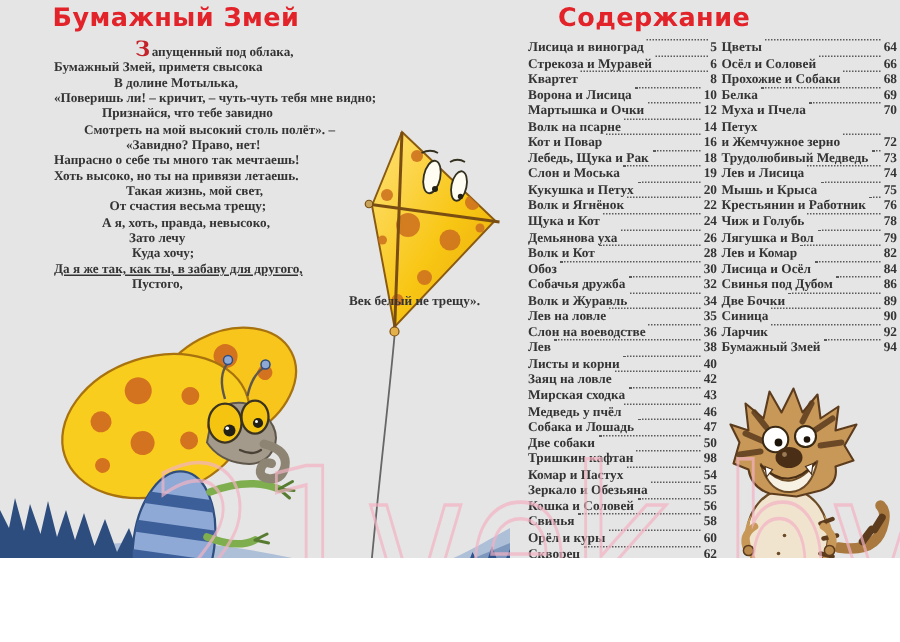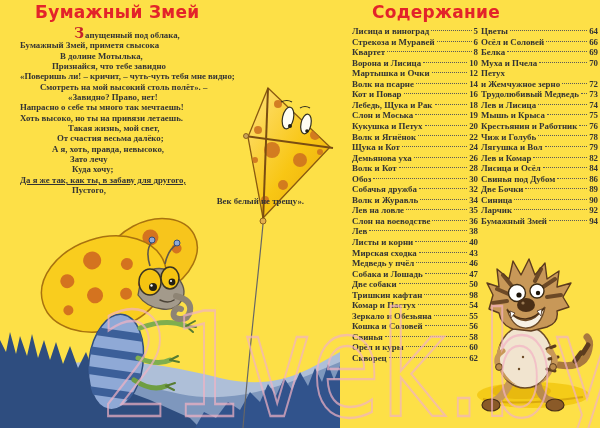--- a/index.html
+++ b/index.html
@@ -1,32 +1,32 @@
 <!DOCTYPE html>
 <html><head>
 <meta charset="utf-8">
 <style>
   html,body{margin:0;padding:0;background:#ffffff;}
-  .spread{position:relative;width:600px;height:428px;background:#fde047;overflow:hidden;
+  .spread{position:relative;width:600px;height:372px;background:#e5e5e5;overflow:hidden;
           font-family:"Liberation Serif", serif;}
   .page-title{position:absolute;margin:0;font-family:"DejaVu Sans", sans-serif;
           font-weight:700;font-size:17px;color:#e3232a;letter-spacing:.3px;top:2px;}
   .title-left{left:35px;}
   .title-right{left:372px;}
   
-  .poem{position:absolute;left:19px;top:28px;width:285px;z-index:2;}
+  .poem{position:absolute;left:35px;top:28px;width:285px;z-index:2;}
   .poem-line{font-size:8.8px;line-height:10.35px;height:10.35px;font-weight:700;
           color:#343434;white-space:nowrap;}
   .dropcap{font-family:"DejaVu Serif", serif;font-size:14px;color:#c5232a;
           font-weight:700;margin-right:1px;}
   
   .toc-col{position:absolute;top:26px;z-index:2;}
   .toc-col1{left:352px;width:126px;}
   .toc-col2{left:481px;width:117px;}
-  .toc-row{display:flex;align-items:center;height:10.55px;font-size:8.9px;
+  .toc-row{display:flex;align-items:flex-start;height:10.55px;font-size:8.9px;
           line-height:10.4px;font-weight:700;color:#343434;}
   .toc-title{white-space:nowrap;}
   .dots{flex:1;border-bottom:1.2px dotted #5a5a5a;margin:0 2px 1.5px 2px;min-width:4px;}
   .toc-page{white-space:nowrap;}
   .toc-row.nopage .dots{border-bottom:none;}
   
   .art-left{position:absolute;left:0;top:0;z-index:1;}
   .art-cat{position:absolute;left:463px;top:253px;z-index:1;}
   .watermark{position:absolute;left:0;top:0;z-index:3;pointer-events:none;}
 </style>
@@ -201,35 +201,35 @@
   <h1 class="page-title title-left">Бумажный Змей</h1>
 
   <div class="poem">
 
       <div class="poem-line" style="padding-left: 55px;"><span class="dropcap">З</span><span class="ptext">апущенный под облака,</span></div>
 
       <div class="poem-line" style="padding-left: 0px;"><span class="dropcap"></span><span class="ptext">Бумажный Змей, приметя свысока</span></div>
 
       <div class="poem-line" style="padding-left: 40px; font-family: Liberation Serif, serif;"><span class="dropcap"></span><span class="ptext">В долине Мотылька,</span></div>
 
+      <div class="poem-line" style="padding-left: 0px;"><span class="dropcap"></span><span class="ptext">«Поверишь ли! – кричит, – чуть-чуть тебя мне видно;</span></div>
+
       <div class="poem-line" style="padding-left: 32px;"><span class="dropcap"></span><span class="ptext">Признайся, что тебе завидно</span></div>
 
-      <div class="poem-line" style="padding-left: 0px;"><span class="dropcap"></span><span class="ptext">«Поверишь ли! – кричит, – чуть-чуть тебя мне видно;</span></div>
-
       <div class="poem-line" style="padding-left: 20px;"><span class="dropcap"></span><span class="ptext">Смотреть на мой высокий столь полёт». –</span></div>
 
       <div class="poem-line" style="padding-left: 48px;"><span class="dropcap"></span><span class="ptext">«Завидно? Право, нет!</span></div>
 
       <div class="poem-line" style="padding-left: 0px;"><span class="dropcap"></span><span class="ptext">Напрасно о себе ты много так мечтаешь!</span></div>
 
       <div class="poem-line" style="padding-left: 0px;"><span class="dropcap"></span><span class="ptext">Хоть высоко, но ты на привязи летаешь.</span></div>
 
       <div class="poem-line" style="padding-left: 48px;"><span class="dropcap"></span><span class="ptext">Такая жизнь, мой свет,</span></div>
 
-      <div class="poem-line" style="padding-left: 37px;"><span class="dropcap"></span><span class="ptext">От счастия весьма далёко;</span></div>
+      <div class="poem-line" style="padding-left: 37px;"><span class="dropcap"></span><span class="ptext">От счастия весьма трещу;</span></div>
 
       <div class="poem-line" style="padding-left: 32px;"><span class="dropcap"></span><span class="ptext">А я, хоть, правда, невысоко,</span></div>
 
       <div class="poem-line" style="padding-left: 50px;"><span class="dropcap"></span><span class="ptext">Зато лечу</span></div>
 
       <div class="poem-line" style="padding-left: 52px;"><span class="dropcap"></span><span class="ptext">Куда хочу;</span></div>
 
       <div class="poem-line" style="padding-left: 0px; text-decoration: underline;"><span class="dropcap"></span><span class="ptext">Да я же так, как ты, в забаву для другого,</span></div>
 
       <div class="poem-line" style="padding-left: 52px;"><span class="dropcap"></span><span class="ptext">Пустого,</span></div>
@@ -360,20 +360,25 @@
         <span class="dots"></span>
         <span class="toc-page">38</span>
       </div>
 
       <div class="toc-row">
         <span class="toc-title">Листы и корни</span>
         <span class="dots"></span>
         <span class="toc-page">40</span>
       </div>
 
+      <div class="toc-row">
+        <span class="toc-title">Заяц на ловле</span>
+        <span class="dots"></span>
+        <span class="toc-page">42</span>
+      </div>
 
       <div class="toc-row">
         <span class="toc-title">Мирская сходка</span>
         <span class="dots"></span>
         <span class="toc-page">43</span>
       </div>
 
 
       <div class="toc-row">
         <span class="toc-title">Медведь у пчёл</span>
@@ -444,20 +449,25 @@
         <span class="dots"></span>
         <span class="toc-page">64</span>
       </div>
 
       <div class="toc-row">
         <span class="toc-title">Осёл и Соловей</span>
         <span class="dots"></span>
         <span class="toc-page">66</span>
       </div>
 
+      <div class="toc-row">
+        <span class="toc-title">Прохожие и Собаки</span>
+        <span class="dots"></span>
+        <span class="toc-page">68</span>
+      </div>
 
       <div class="toc-row">
         <span class="toc-title">Белка</span>
         <span class="dots"></span>
         <span class="toc-page">69</span>
       </div>
 
       <div class="toc-row">
         <span class="toc-title">Муха и Пчела</span>
         <span class="dots"></span>

